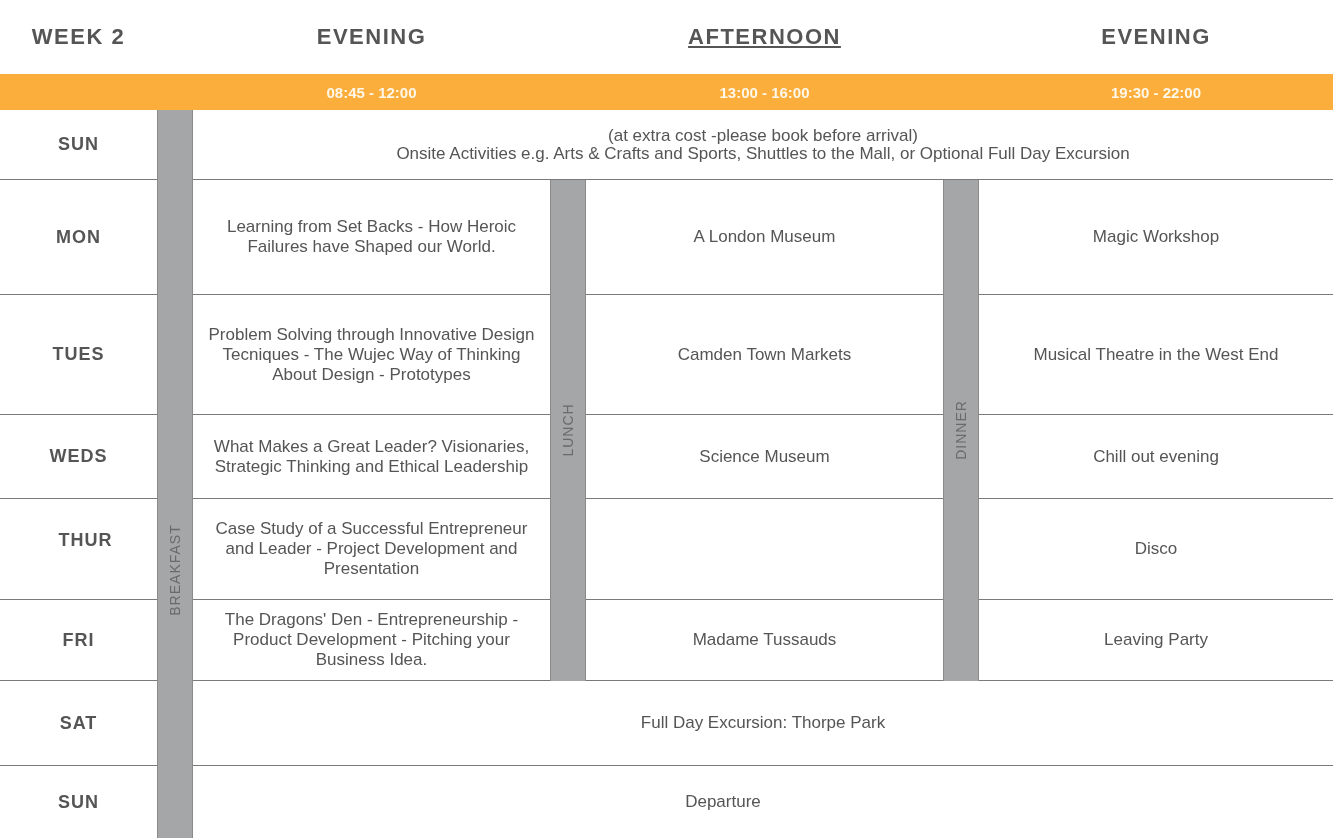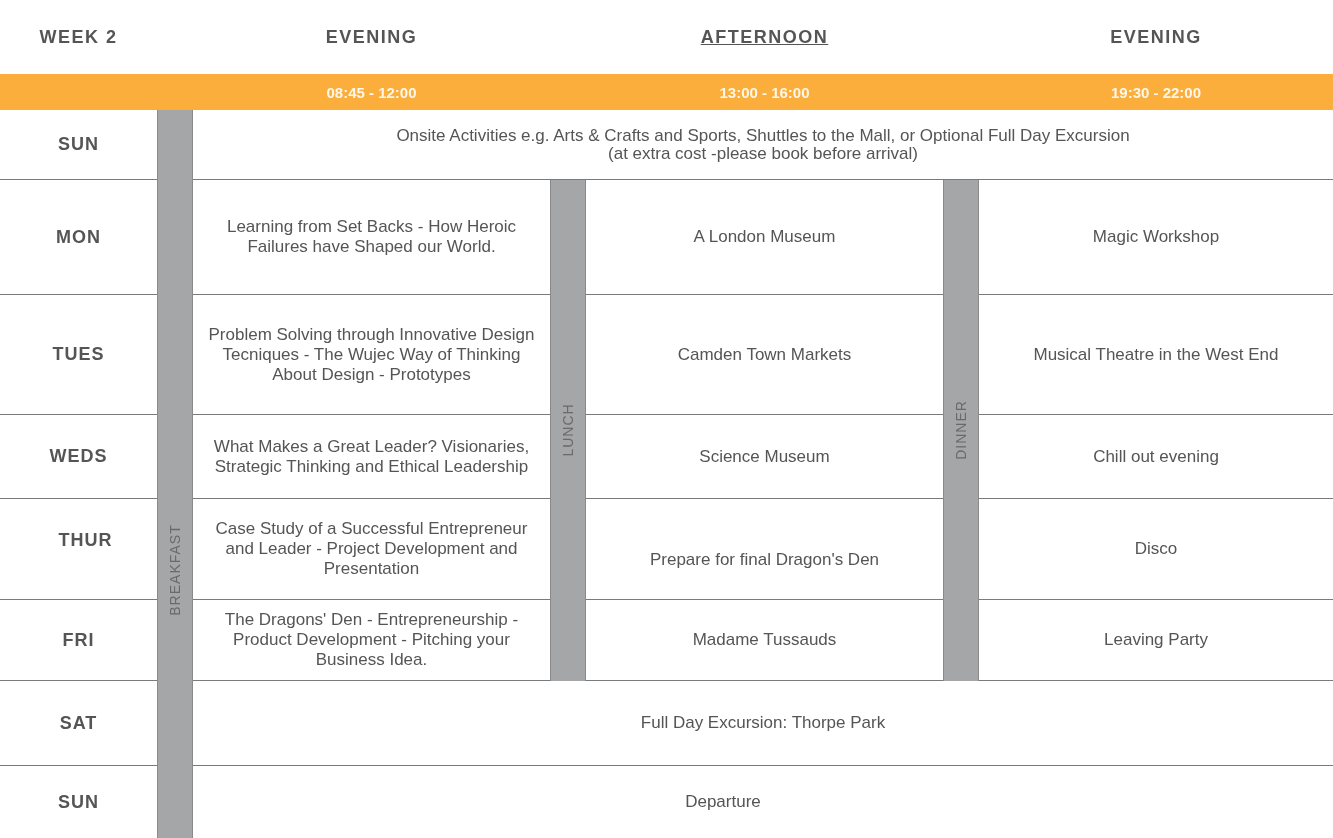--- a/index.html
+++ b/index.html
@@ -1,18 +1,18 @@
 <!DOCTYPE html>
 <html><head>
 <meta charset="utf-8">
 <style>
   html,body{margin:0;padding:0;background:#fff;}
   body{width:1333px;height:838px;position:relative;overflow:hidden;font-family:"Liberation Sans",sans-serif;color:#555;}
   .abs{position:absolute;box-sizing:border-box;}
-  .hdr{top:0;height:74px;display:flex;align-items:center;justify-content:center;font-weight:bold;font-size:18px;letter-spacing:1.5px;color:#555;}
+  .hdr{top:0;height:74px;display:flex;align-items:center;justify-content:center;font-weight:bold;font-size:22px;letter-spacing:1.5px;color:#555;}
   .band{left:0;top:74px;width:1333px;height:36px;background:#fbae3c;}
   .time{top:74px;height:36px;display:flex;align-items:center;justify-content:center;color:#fff7e8;font-weight:bold;font-size:15px;}
   .day{left:0;width:157px;display:flex;align-items:center;justify-content:center;font-weight:bold;font-size:18px;letter-spacing:1px;color:#555;}
   .cell{display:flex;align-items:center;justify-content:center;text-align:center;font-size:17px;line-height:20px;color:#555;padding:0 8px;}
   .hline{height:1px;background:#7a7a7a;}
   .bar{background:#a5a6a8;border-left:1px solid #8a8a8a;border-right:1px solid #8a8a8a;}
   .vlabel{position:absolute;left:50%;top:50%;transform:translate(-50%,-50%) rotate(-90deg);font-size:14px;letter-spacing:1px;color:#6a6a6a;white-space:nowrap;}
 </style>
 </head>
 <body>
@@ -48,39 +48,38 @@
 <div class="abs day" style="top:110px;height:69px;">SUN</div>
 <div class="abs day" style="top:180px;height:114px;">MON</div>
 <div class="abs day" style="top:295px;height:119px;">TUES</div>
 <div class="abs day" style="top:415px;height:83px;">WEDS</div>
 <div class="abs day" style="top:490px;height:100px;padding-left:14px;">THUR</div>
 <div class="abs day" style="top:600px;height:80px;">FRI</div>
 <div class="abs day" style="top:681px;height:84px;">SAT</div>
 <div class="abs day" style="top:766px;height:72px;">SUN</div>
 
 <div class="abs cell" style="left:193px;top:110px;width:1140px;height:69px;flex-direction:column;line-height:18px;">
+  <span>(at extra cost -please book before arrival)</span>
   <span>Onsite Activities e.g. Arts &amp; Crafts and Sports, Shuttles to the Mall, or Optional Full Day Excursion</span>
-  <span>(at extra cost -please book before arrival)</span>
 </div>
 
 <div class="abs cell" style="left:193px;top:180px;width:357px;height:114px;">Learning from Set Backs - How Heroic Failures have Shaped our World.</div>
 <div class="abs cell" style="left:586px;top:180px;width:357px;height:114px;">A London Museum</div>
 <div class="abs cell" style="left:979px;top:180px;width:354px;height:114px;">Magic Workshop</div>
 
 <div class="abs cell" style="left:193px;top:295px;width:357px;height:119px;">Problem Solving through Innovative Design Tecniques - The Wujec Way of Thinking About Design - Prototypes</div>
 <div class="abs cell" style="left:586px;top:295px;width:357px;height:119px;">Camden Town Markets</div>
 <div class="abs cell" style="left:979px;top:295px;width:354px;height:119px;">Musical Theatre in the West End</div>
 
 <div class="abs cell" style="left:193px;top:415px;width:357px;height:83px;">What Makes a Great Leader? Visionaries, Strategic Thinking and Ethical Leadership</div>
 <div class="abs cell" style="left:586px;top:415px;width:357px;height:83px;">Science Museum</div>
 <div class="abs cell" style="left:979px;top:415px;width:354px;height:83px;">Chill out evening</div>
 
 <div class="abs cell" style="left:193px;top:499px;width:357px;height:100px;">Case Study of a Successful Entrepreneur and Leader - Project Development and Presentation</div>
 <div class="abs cell" style="left:586px;top:499px;width:357px;height:100px;flex-direction:column;">
-  <span style="margin-top:22px;">Prepare for final Dragon's Den</span>
 </div>
 <div class="abs cell" style="left:979px;top:499px;width:354px;height:100px;">Disco</div>
 
 <div class="abs cell" style="left:193px;top:600px;width:357px;height:80px;">The Dragons' Den - Entrepreneurship - Product Development - Pitching your Business Idea.</div>
 <div class="abs cell" style="left:586px;top:600px;width:357px;height:80px;">Madame Tussauds</div>
 <div class="abs cell" style="left:979px;top:600px;width:354px;height:80px;">Leaving Party</div>
 
 <div class="abs cell" style="left:193px;top:681px;width:1140px;height:84px;">Full Day Excursion: Thorpe Park</div>
 
 <div class="abs cell" style="left:193px;top:766px;width:1060px;height:72px;">Departure</div>

